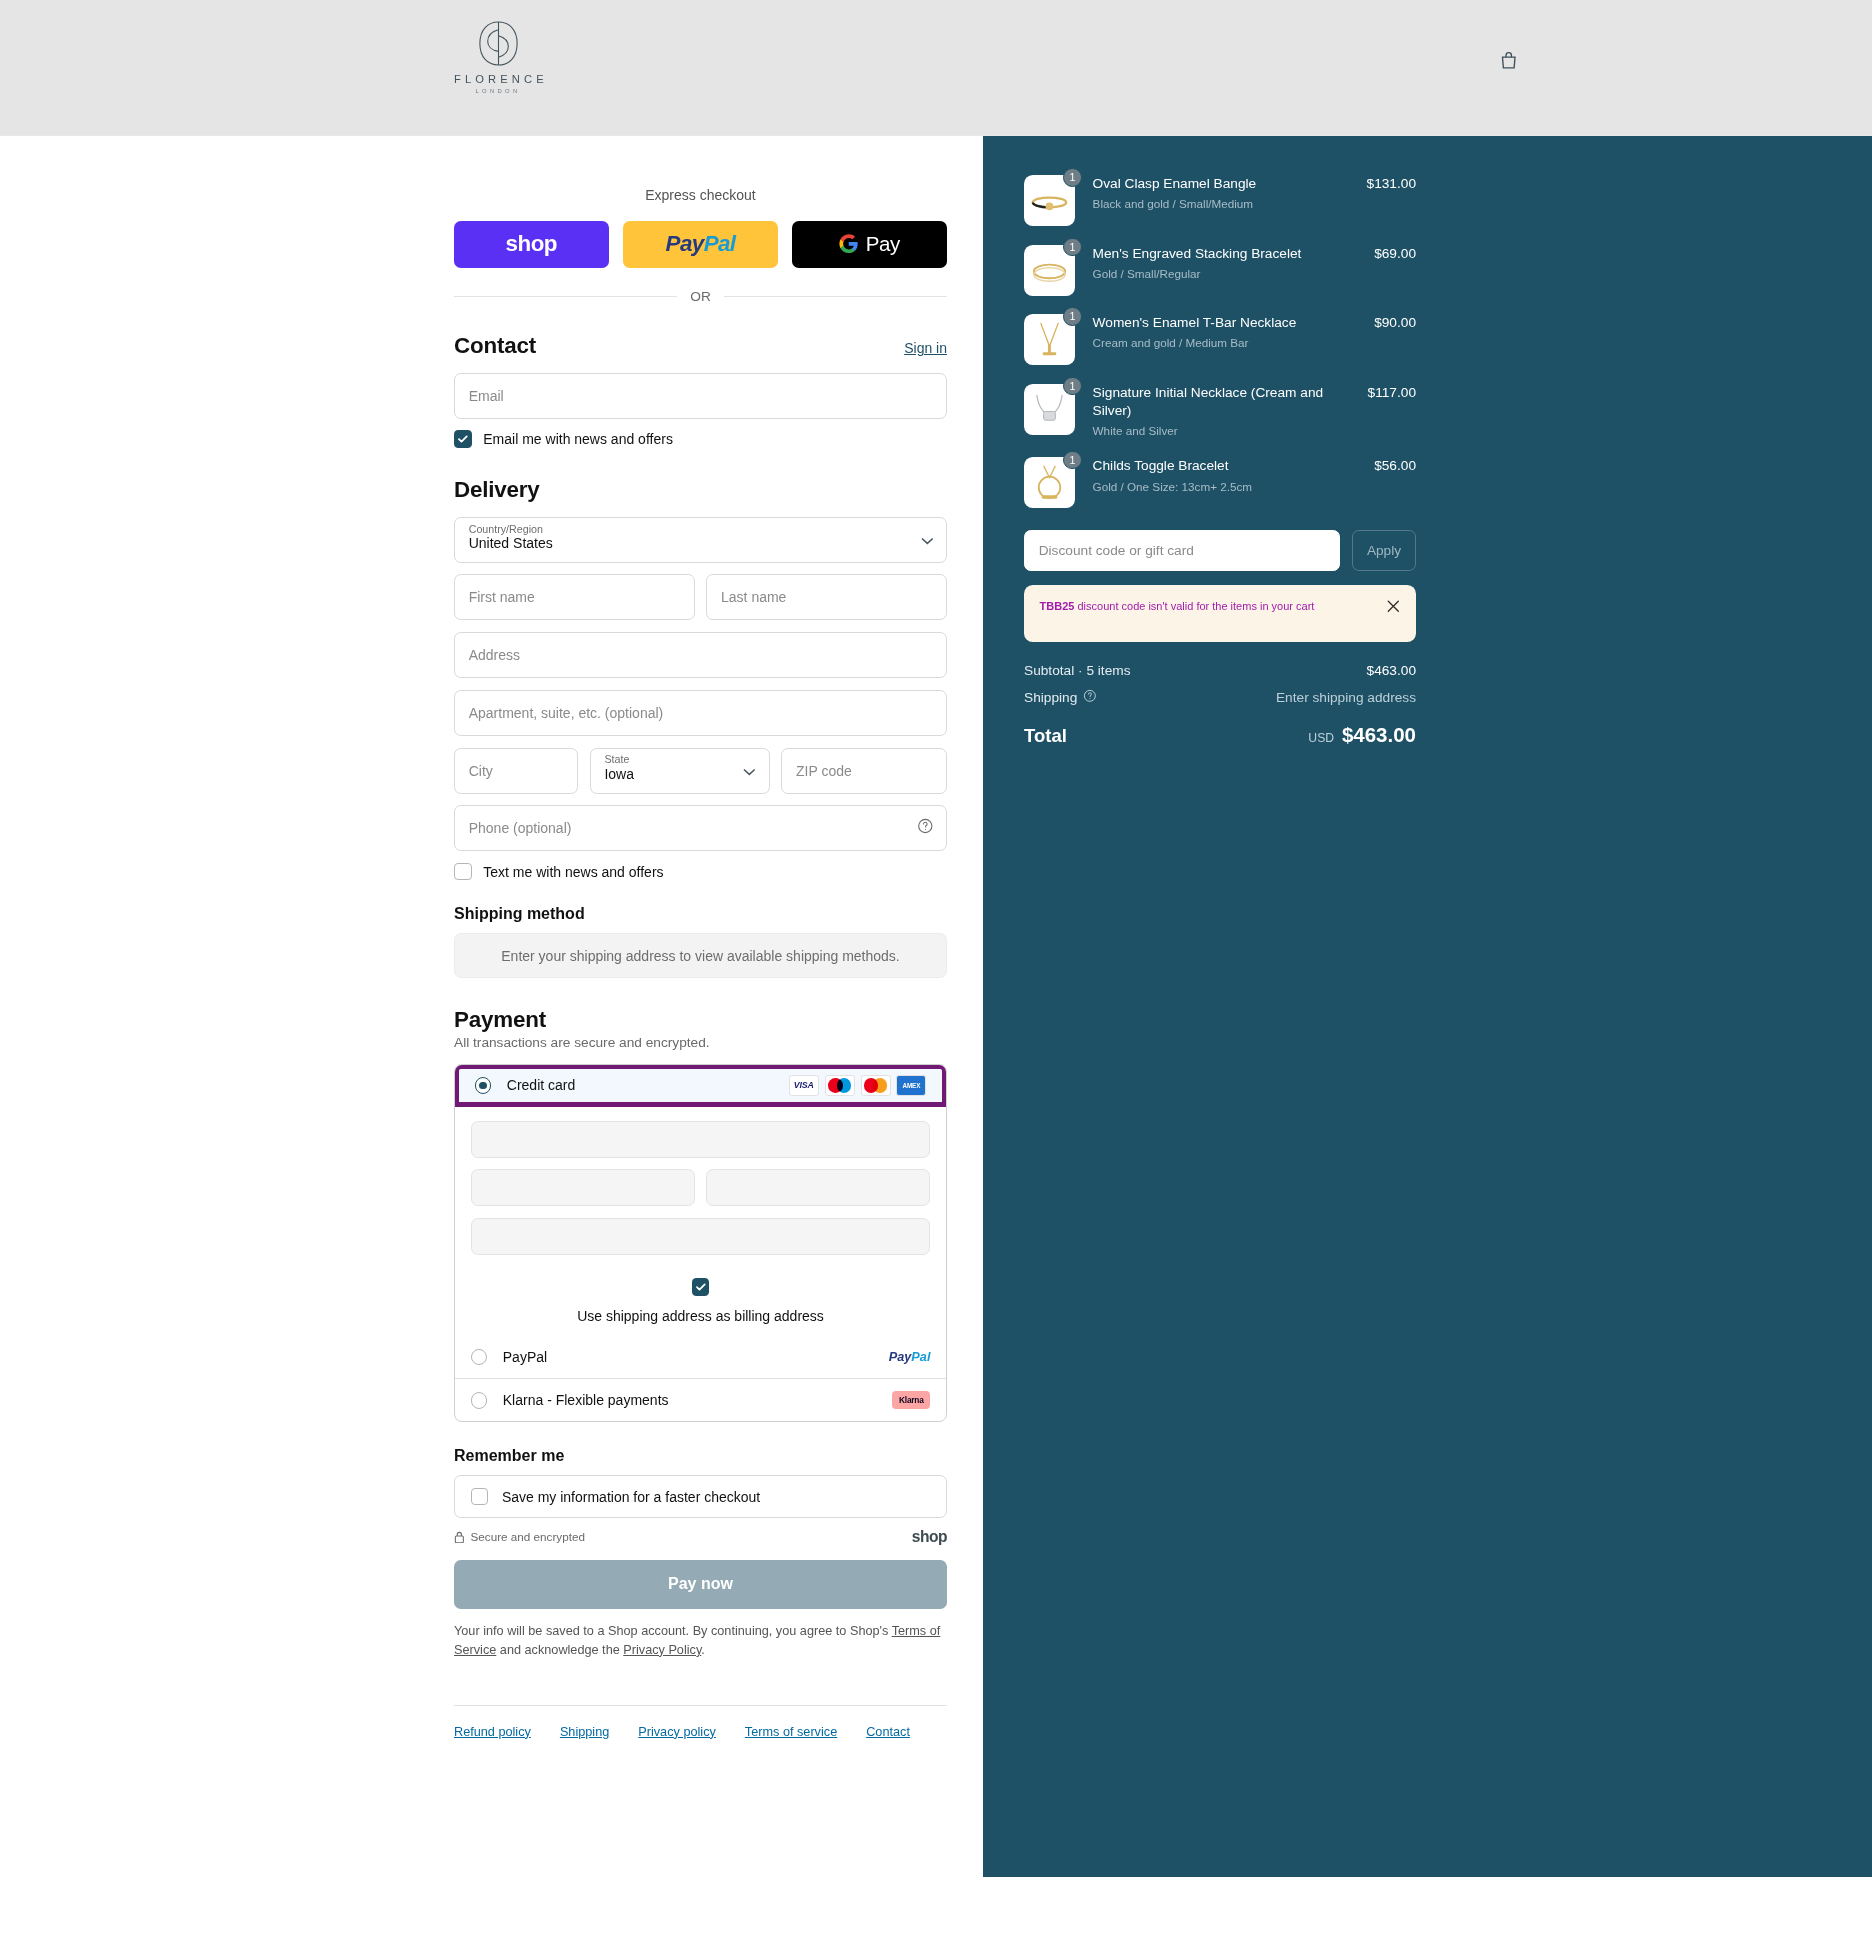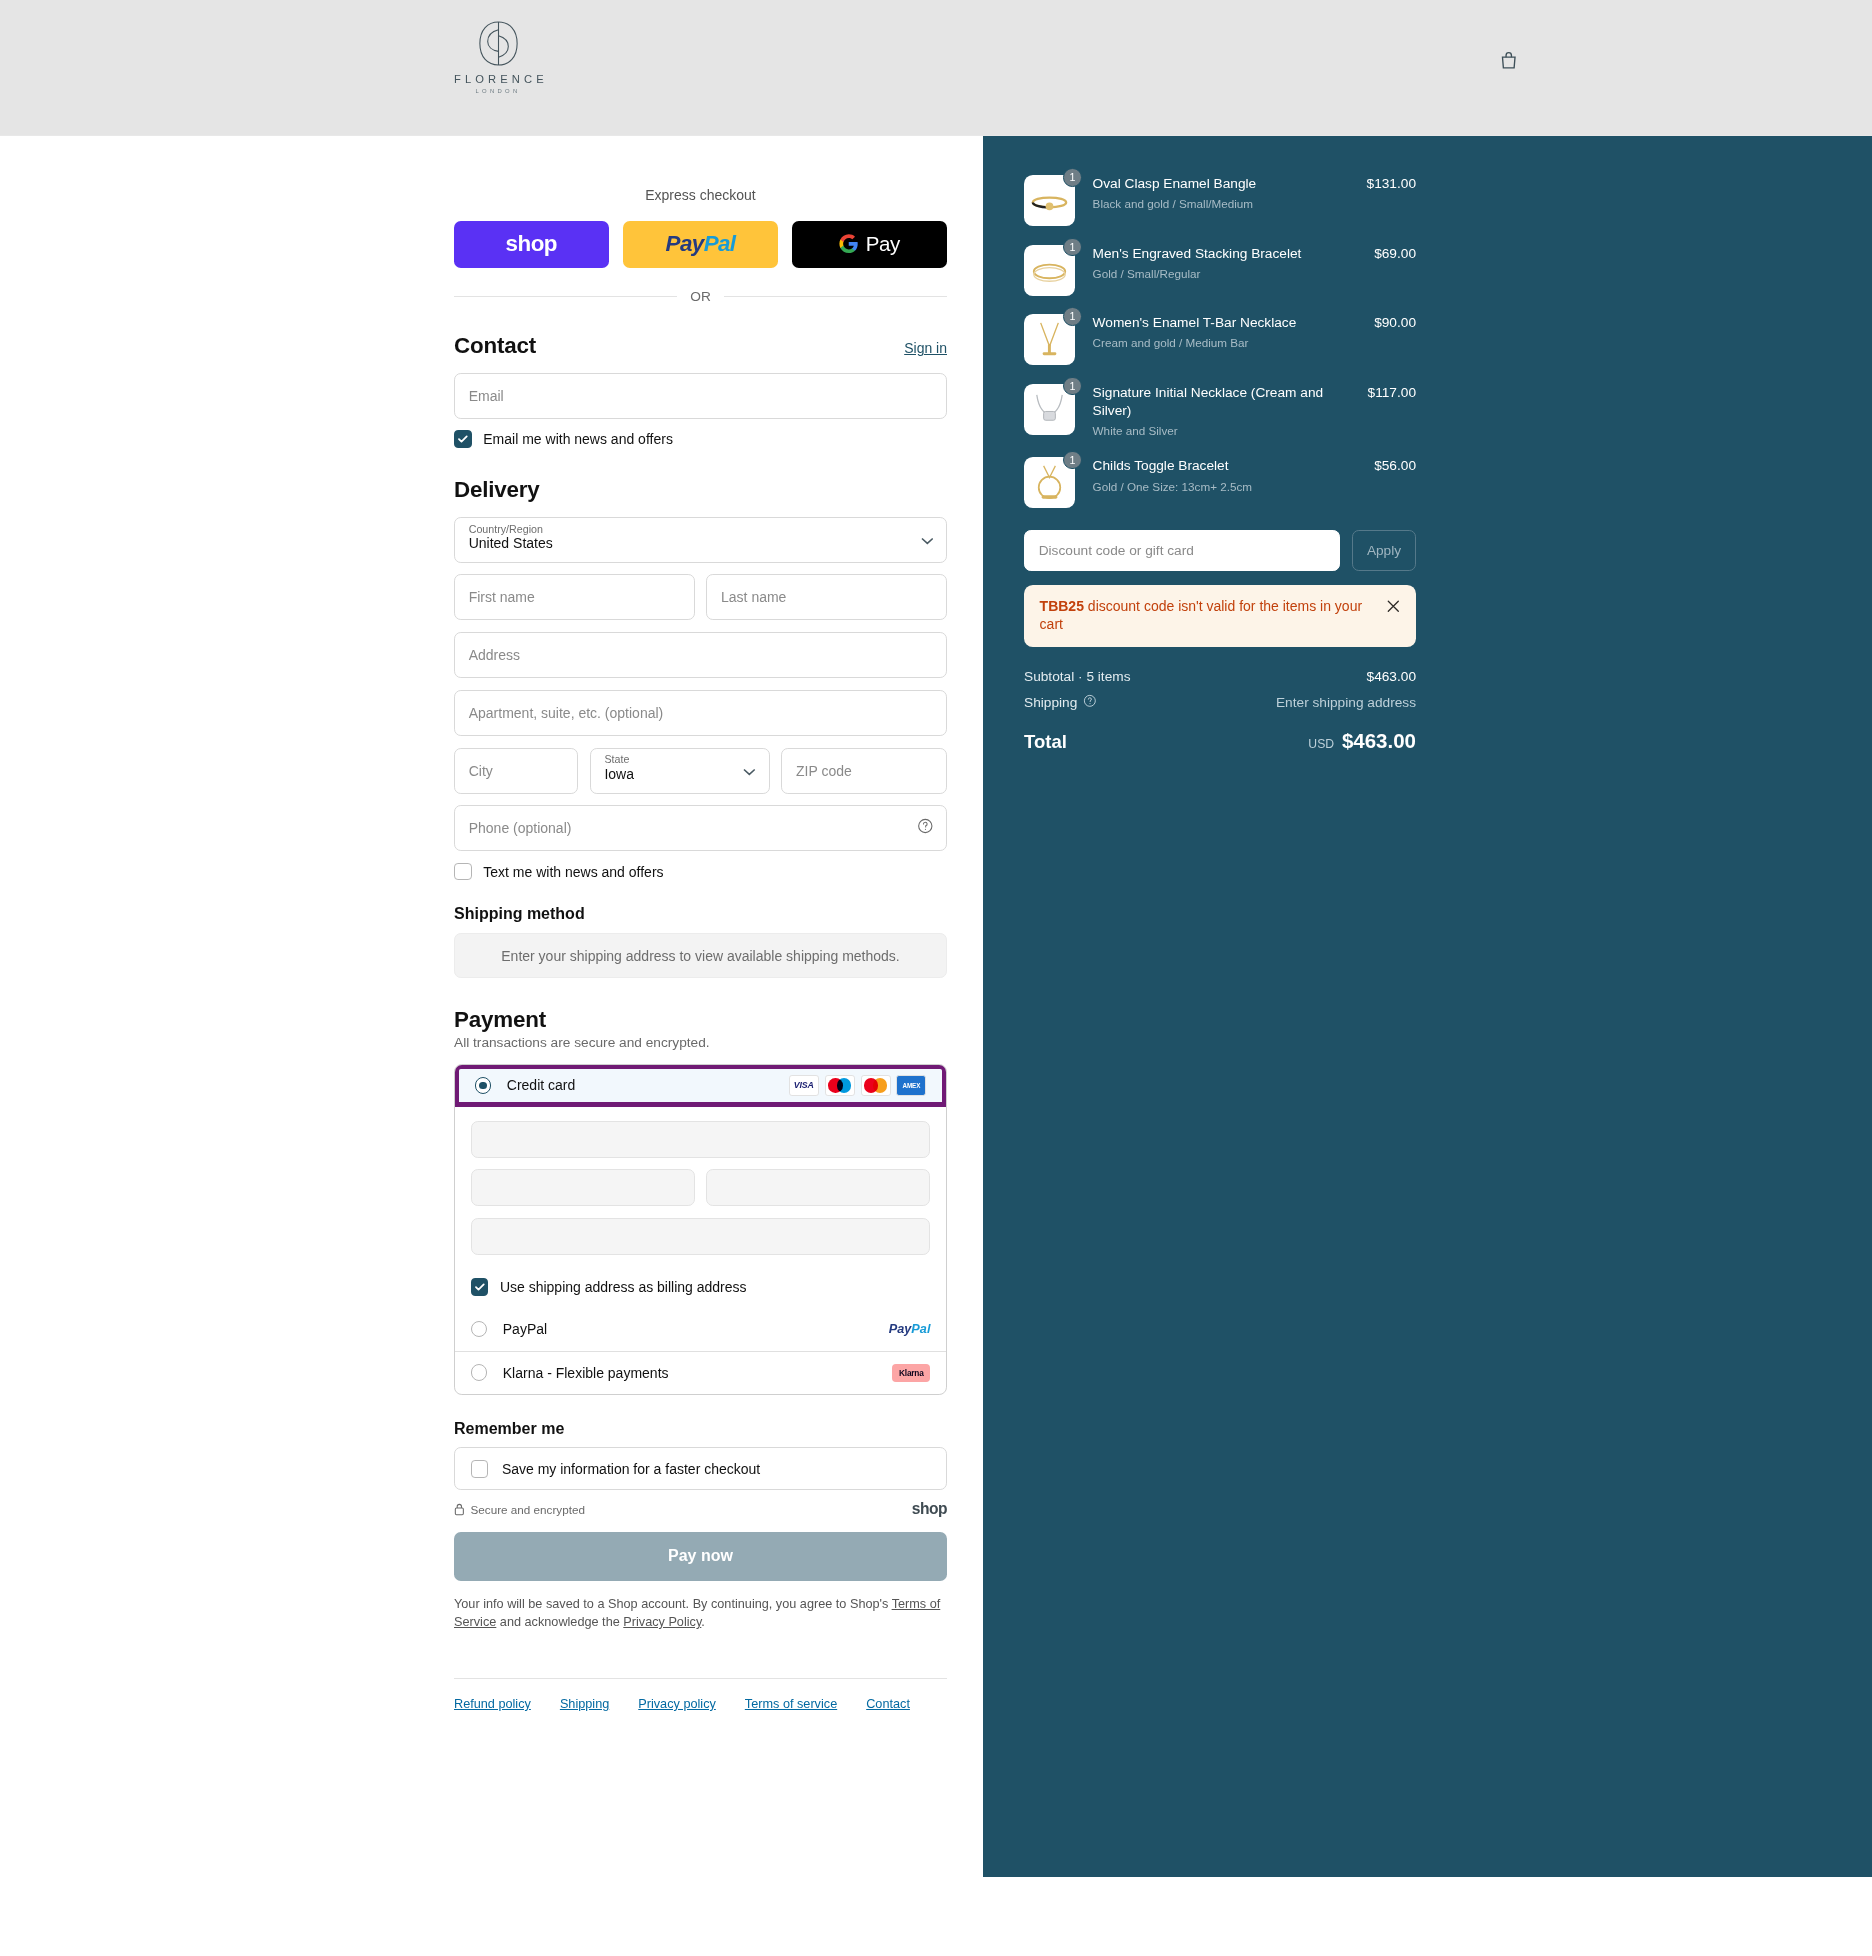--- a/index.html
+++ b/index.html
@@ -211,20 +211,21 @@
   .cc-body { padding: 13.7px 15.6px 3.9px 15.6px; }
   .skel {
     height: 37px; border: 1px solid #e3e3e3; border-radius: 6.8px;
     background: #f5f5f5; margin-bottom: 11.7px;
   }
   .skel-row { display: flex; gap: 11.7px; margin-bottom: 11.7px; }
   .skel-row .skel { flex: 1; margin-bottom: 0; }
   .billing-row {
     display: flex; align-items: center; gap: 11.7px;
     padding: 7.8px 15.6px 11.7px 15.6px;
+    flex-direction: column;
   }
   .billing-row .lbl { font-size: 14px; color: #111; }
 
   .paypal-logo-sm { font-size:12.7px; font-weight:bold; font-style:italic;}
   .paypal-logo-sm .p1 { color:#253b80; }
   .paypal-logo-sm .p2 { color:#179bd7; }
   .klarna-badge {
     background: #fca5a5; color: #0b051d; font-size: 8.3px; font-weight: bold;
     padding: 3.9px 6.8px; border-radius: 3.9px; letter-spacing:-0.2px;
   }
@@ -293,21 +294,21 @@
     border: 1px solid #55798a; background: transparent;
     color: #9fb5c0; font-size: 13.7px; cursor: pointer;
     font-family: "Liberation Sans", sans-serif;
   }
 
   .alert {
     margin-top: 13.7px; background: #fdf4e8; border-radius: 8.8px;
     padding: 13.7px 15.6px; display: flex; align-items: flex-start;
     min-height: 57px;
   }
-  .alert .txt { flex: 1; font-size: 14px; color: #c2410c; line-height: 17.6px; }
+  .alert .txt { flex: 1; font-size: 11px; color: #a21caf; line-height: 17.6px; }
   .alert .txt b { font-weight: bold; }
   .alert .x { cursor: pointer; margin-left: 9.8px; padding-top:1px; }
 
   .totals { margin-top: 21.5px; }
   .tot-row { display: flex; justify-content: space-between; align-items: center; margin-bottom: 10.7px; }
   .tot-lab { font-size: 13.7px; color: #e3ecf0; display: flex; align-items: center; gap: 5.9px; }
   .tot-val { font-size: 13.7px; color: #fff; }
   .tot-val.muted { color: #bdd0d9; }
   .grand { display: flex; justify-content: space-between; align-items: baseline; margin-top: 17.6px; }
   .grand .lab { font-size: 18.5px; font-weight: bold; color: #fff; }

